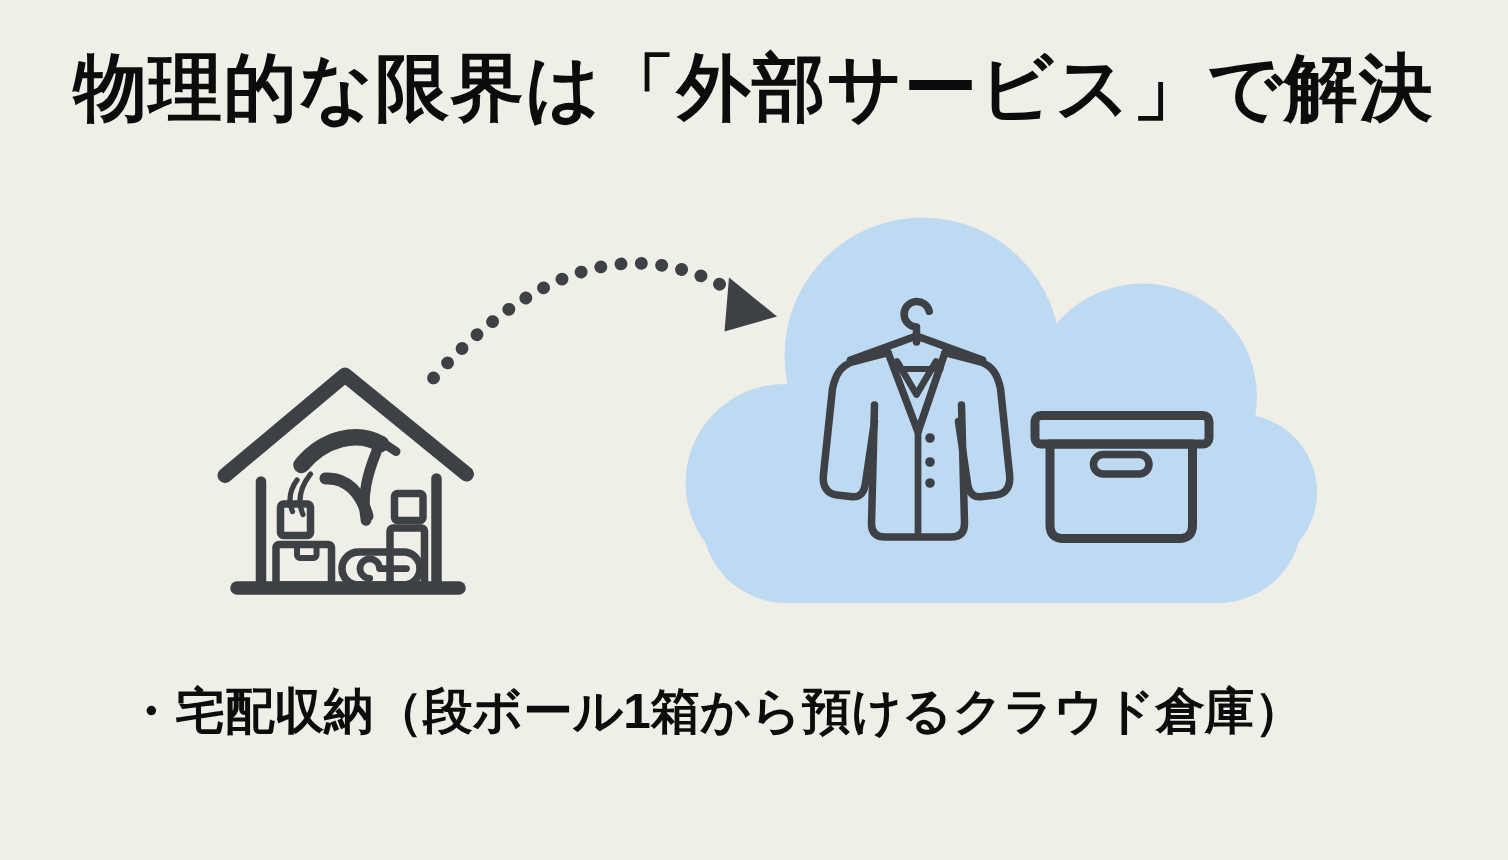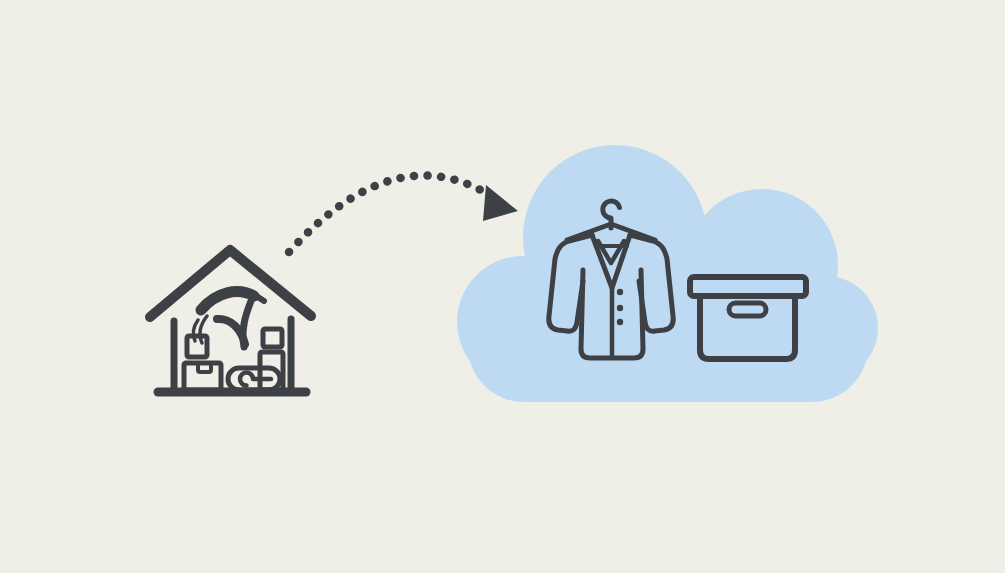--- a/index.html
+++ b/index.html
@@ -60,20 +60,21 @@
     line-height: 48px;
     color: var(--text, #0c0c0c);
     white-space: nowrap;
   }
 </style>
 </head>
 <body>
 
 <div class="slide">
 
+  <h1 class="title">物理的な限界は「外部サービス」で解決</h1>
 
   <svg class="art" viewBox="0 0 1005 573" aria-hidden="true">
 
     <g class="cloud">
       <circle cx="615" cy="237" r="92"></circle>
       <circle cx="762" cy="265" r="76"></circle>
       <circle cx="523" cy="322" r="66"></circle>
       <circle cx="826" cy="328" r="52"></circle>
       <rect x="468" y="288" width="400" height="114" rx="56"></rect>
     </g>
@@ -120,15 +121,16 @@
 
     <g>
       <rect class="ln" stroke-width="6" x="690" y="277" width="116" height="19" rx="4"></rect>
       <path class="ln" stroke-width="6" d="M700 296 H795 V350 Q795 359 786 359 H709 Q700 359 700 350 Z"></path>
       <rect class="ln" stroke-width="5" x="729" y="303" width="37" height="13" rx="6.5"></rect>
     </g>
 
   </svg>
 
   <div class="bullets">
+    <div>・宅配収納（段ボール1箱から預けるクラウド倉庫）</div>
   </div>
 
 </div>
 
 </body></html>

